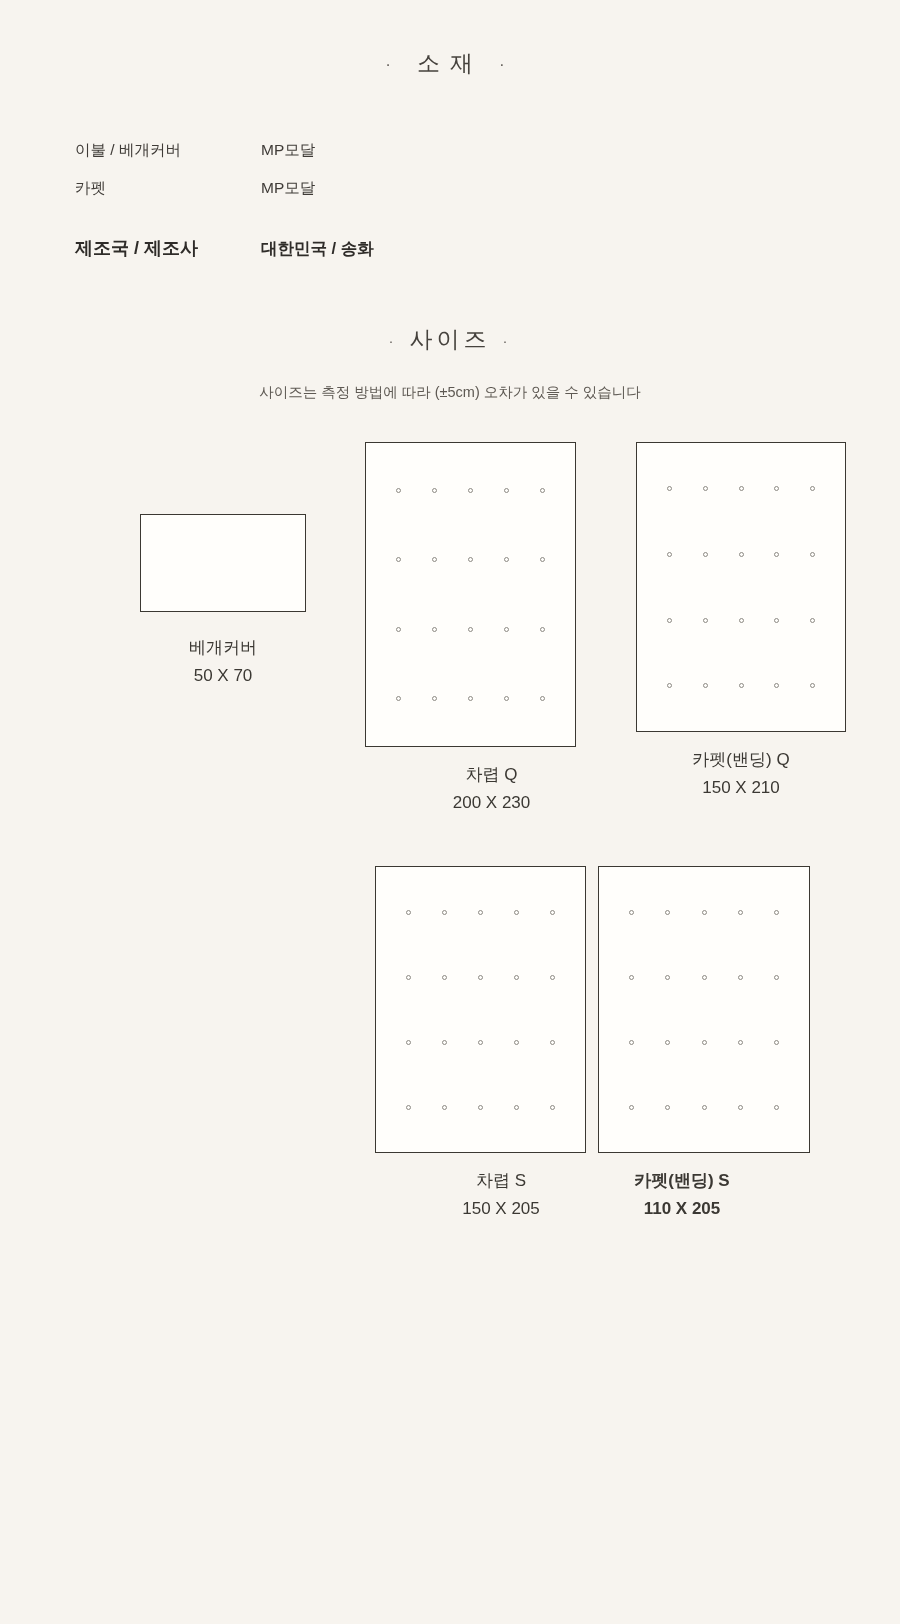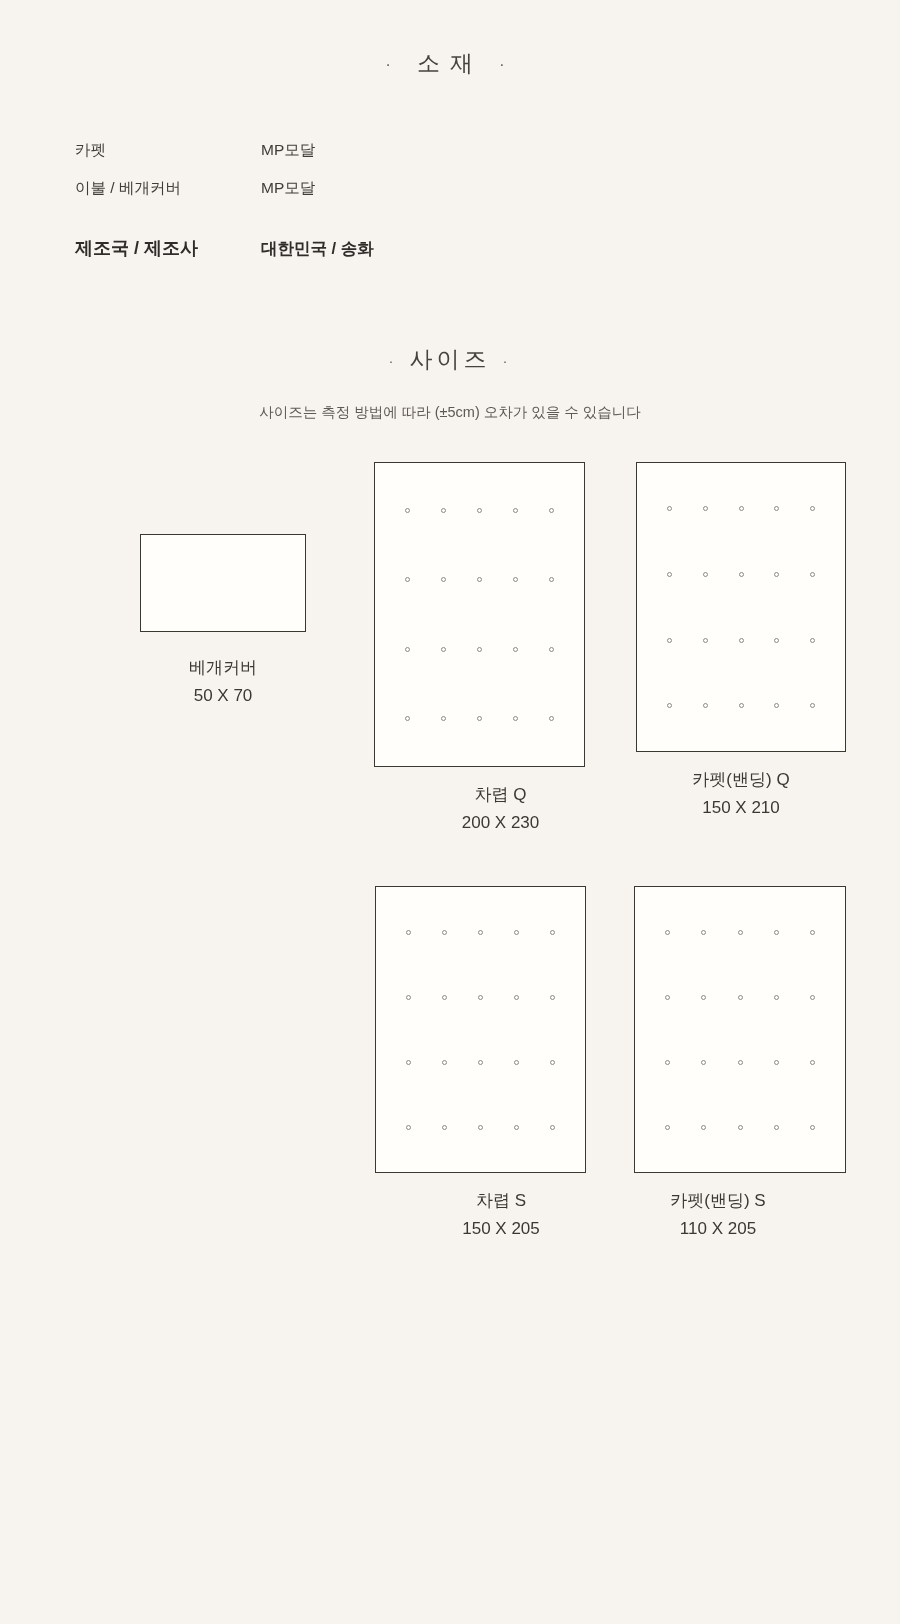--- a/index.html
+++ b/index.html
@@ -65,21 +65,21 @@
     font-weight: bold;
     color: #2f2c29;
   }
 
   
   .size-heading {
     text-align: center;
     font-size: 23px;
     letter-spacing: 4px;
     color: #46423d;
-    margin-top: 84px;
+    margin-top: 64px;
     font-weight: 400;
   }
   .size-heading .dot {
     font-size: 15px;
     vertical-align: middle;
     color: #6a6560;
   }
   .size-heading .title-text {
     margin: 0 12px;
   }
@@ -138,49 +138,49 @@
     border-radius: 50%;
     justify-self: center;
     align-self: center;
     box-sizing: border-box;
   }
 
   
   .item-pillow      { left: 94px;  top: 72px;  width: 166px; }
   .item-pillow .box { width: 166px; height: 98px; }
 
-  .item-blanket-q      { left: 328px; top: 0;    width: 253px; }
+  .item-blanket-q      { left: 319px; top: 0;    width: 253px; }
   .item-blanket-q .box { width: 211px; height: 305px; }
 
   .item-carpet-q      { left: 590px; top: 0;    width: 210px; }
   .item-carpet-q .box { width: 210px; height: 290px; }
 
   .item-blanket-s      { left: 329px; top: 424px; width: 252px; }
   .item-blanket-s .box { width: 211px; height: 287px; }
 
-  .item-carpet-s      { left: 588px; top: 424px; width: 168px; }
+  .item-carpet-s      { left: 552px; top: 424px; width: 168px; font-weight: bold; }
   .item-carpet-s .box { width: 212px; height: 287px; }
 
   .caption-pillow { margin-top: 22px; }
 </style>
 </head>
 <body>
 
 <div class="material-heading">
   <span class="dot">·</span><span class="title-text">소재</span><span class="dot">·</span>
 </div>
 
 <table class="material-table">
   <tbody>
     <tr>
-      <td class="label">카펫</td>
+      <td class="label">이불 / 베개커버</td>
       <td class="value">MP모달</td>
     </tr>
     <tr>
-      <td class="label">이불 / 베개커버</td>
+      <td class="label">카펫</td>
       <td class="value">MP모달</td>
     </tr>
   </tbody>
 </table>
 
 <div class="origin-row">
   <div class="label">제조국 / 제조사</div>
   <div class="value">대한민국 / 송화</div>
 </div>
 

